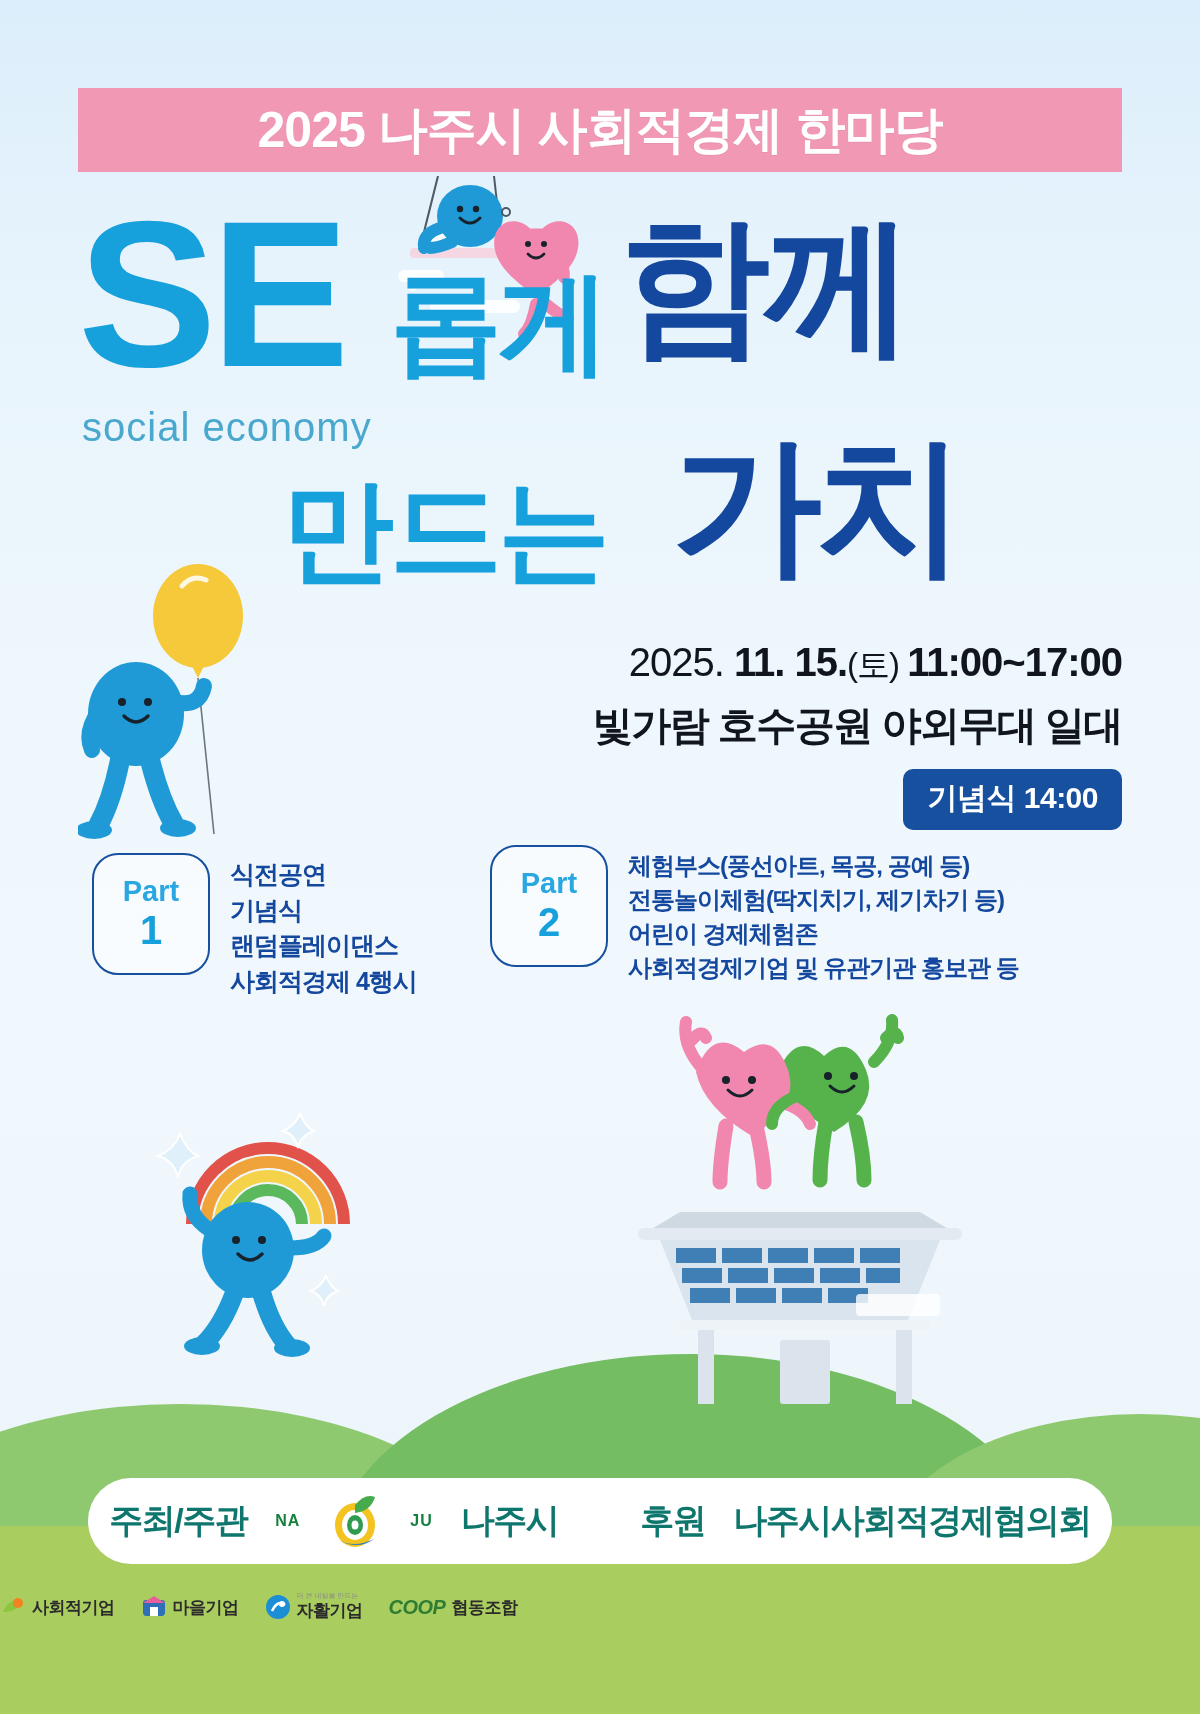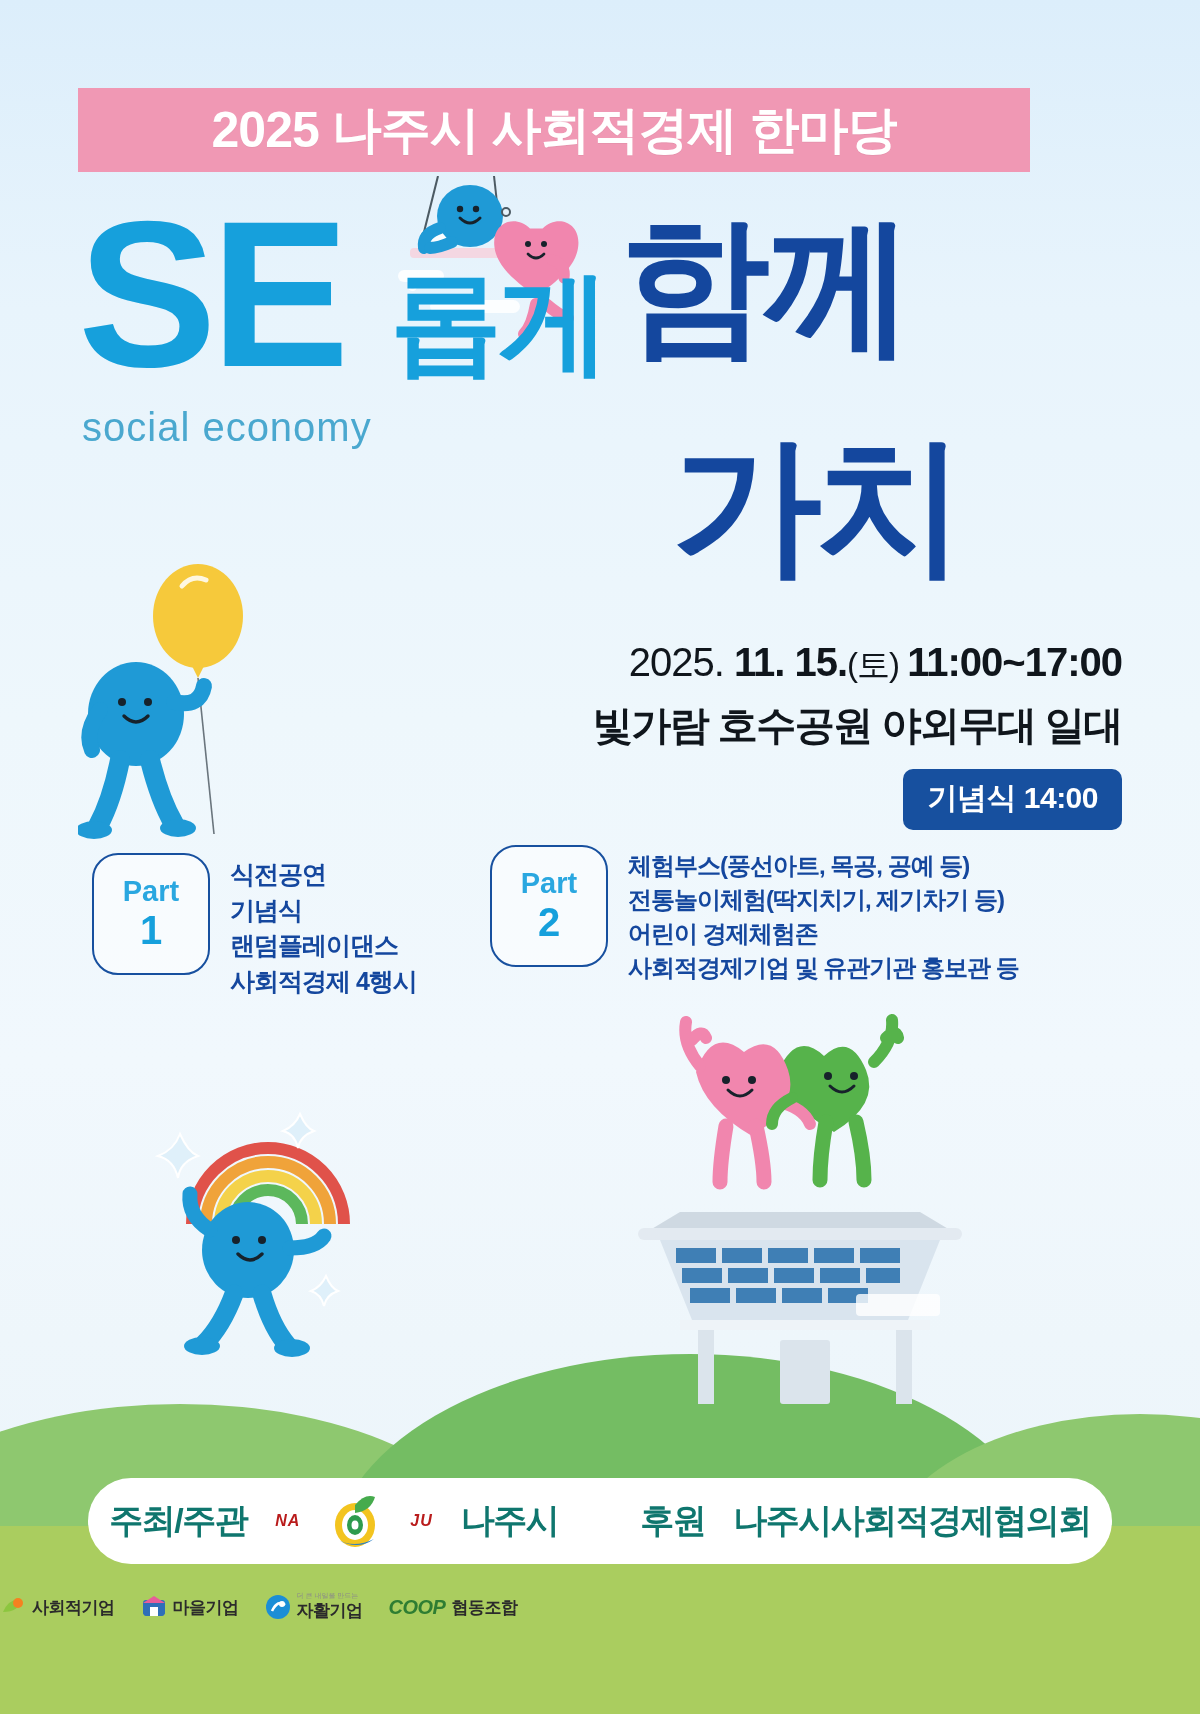--- a/index.html
+++ b/index.html
@@ -16,21 +16,21 @@
     width:1200px; height:1714px;
     background:linear-gradient(180deg,#dceefb 0%,#e8f4fc 18%,#eef7fc 42%,#f1f8fd 62%,#eef6fb 78%,#eaf4fa 100%);
     overflow:hidden;
   }
 
   
   .cloud { position:absolute; background:#ffffff; border-radius:40px; opacity:.85; }
   .dot { position:absolute; border:2px solid #ffffff; border-radius:50%; opacity:.9; }
 
   
-  .ribbon-wrap { position:absolute; left:78px; top:88px; width:952px; height:84px; }
+  .ribbon-wrap { position:absolute; left:78px; top:88px; width:1044px; height:84px; }
   .ribbon {
     position:absolute; inset:0;
     background:#f098b4;
     display:flex; align-items:center; justify-content:center;
     -webkit-clip-path: polygon(0% 0%, 100% 0%, 100% 100%, 0% 100%);
   }
   .ribbon::before, .ribbon::after {
     content:""; position:absolute; top:0; width:22px; height:100%;
     background:
       linear-gradient(-45deg, transparent 50%, #f098b4 50%) 0 0/22px 16.8px repeat-y;
@@ -113,21 +113,21 @@
   .ground { position:absolute; left:0; bottom:0; width:1200px; height:188px; background:#aacd5f; }
 
   
   .footer-bar {
     position:absolute; left:88px; top:1478px; width:1024px; height:86px;
     background:#ffffff; border-radius:44px;
     display:flex; align-items:center; justify-content:center; gap:28px;
   }
   .f-text { font-size:34px; font-weight:800; color:#0f766e; letter-spacing:-1.5px; white-space:nowrap; }
   .naju-mark { width:54px; height:60px; position:relative; flex:0 0 auto; }
-  .naju-label { font-size:16px; font-weight:700; color:#b91c1c; letter-spacing:1px;font-style:italic; }
+  .naju-label { font-size:16px; font-weight:700; color:#15803d; letter-spacing:1px; }
   .f-gap { width:26px; }
 
   
   .partners {
     position:absolute; left:0; top:1592px; width:1200px;
     display:flex; align-items:center; gap:26px;
   }
   .partner { display:flex; align-items:center; gap:6px; }
   .partner .p-name { font-size:17px; font-weight:700; color:#2b2b2b; letter-spacing:-.5px; white-space:nowrap; }
   .partner .p-tag { font-size:7px; color:#8a8a8a; display:block; line-height:1; white-space:nowrap; }
@@ -178,20 +178,21 @@
     <path d="M70 48 q14 4 12 18" stroke="#f186ae" stroke-width="11" fill="none" stroke-linecap="round"></path>
     <path d="M54 92 q-4 22 -12 30" stroke="#f186ae" stroke-width="12" fill="none" stroke-linecap="round"></path>
     <path d="M64 92 q14 12 22 14" stroke="#f186ae" stroke-width="12" fill="none" stroke-linecap="round"></path>
   </svg>
 
   <div class="headline">
     <div class="se-word">SE</div>
     <div class="se-sub">social economy</div>
     <div class="rope-ke">롭게</div>
     <div class="ham-kke">함께</div>
+    <div class="man-deu-neun">만드는</div>
     <div class="ga-chi">가치</div>
   </div>
 
   <svg class="char" style="left:78px;top:556px;" width="220" height="300" viewBox="0 0 220 300">
     <ellipse cx="120" cy="60" rx="45" ry="52" fill="#f6c93b"></ellipse>
     <path d="M104 30 q10 -12 24 -6" stroke="#fff" stroke-width="5" fill="none" stroke-linecap="round" opacity=".85"></path>
     <polygon points="114,110 126,110 120,122" fill="#f6c93b"></polygon>
     <line x1="120" y1="122" x2="136" y2="278" stroke="#6a757d" stroke-width="1.6"></line>
     <ellipse cx="58" cy="158" rx="48" ry="52" fill="#1f9ad6"></ellipse>
     <circle cx="44" cy="146" r="4" fill="#17222b"></circle>

